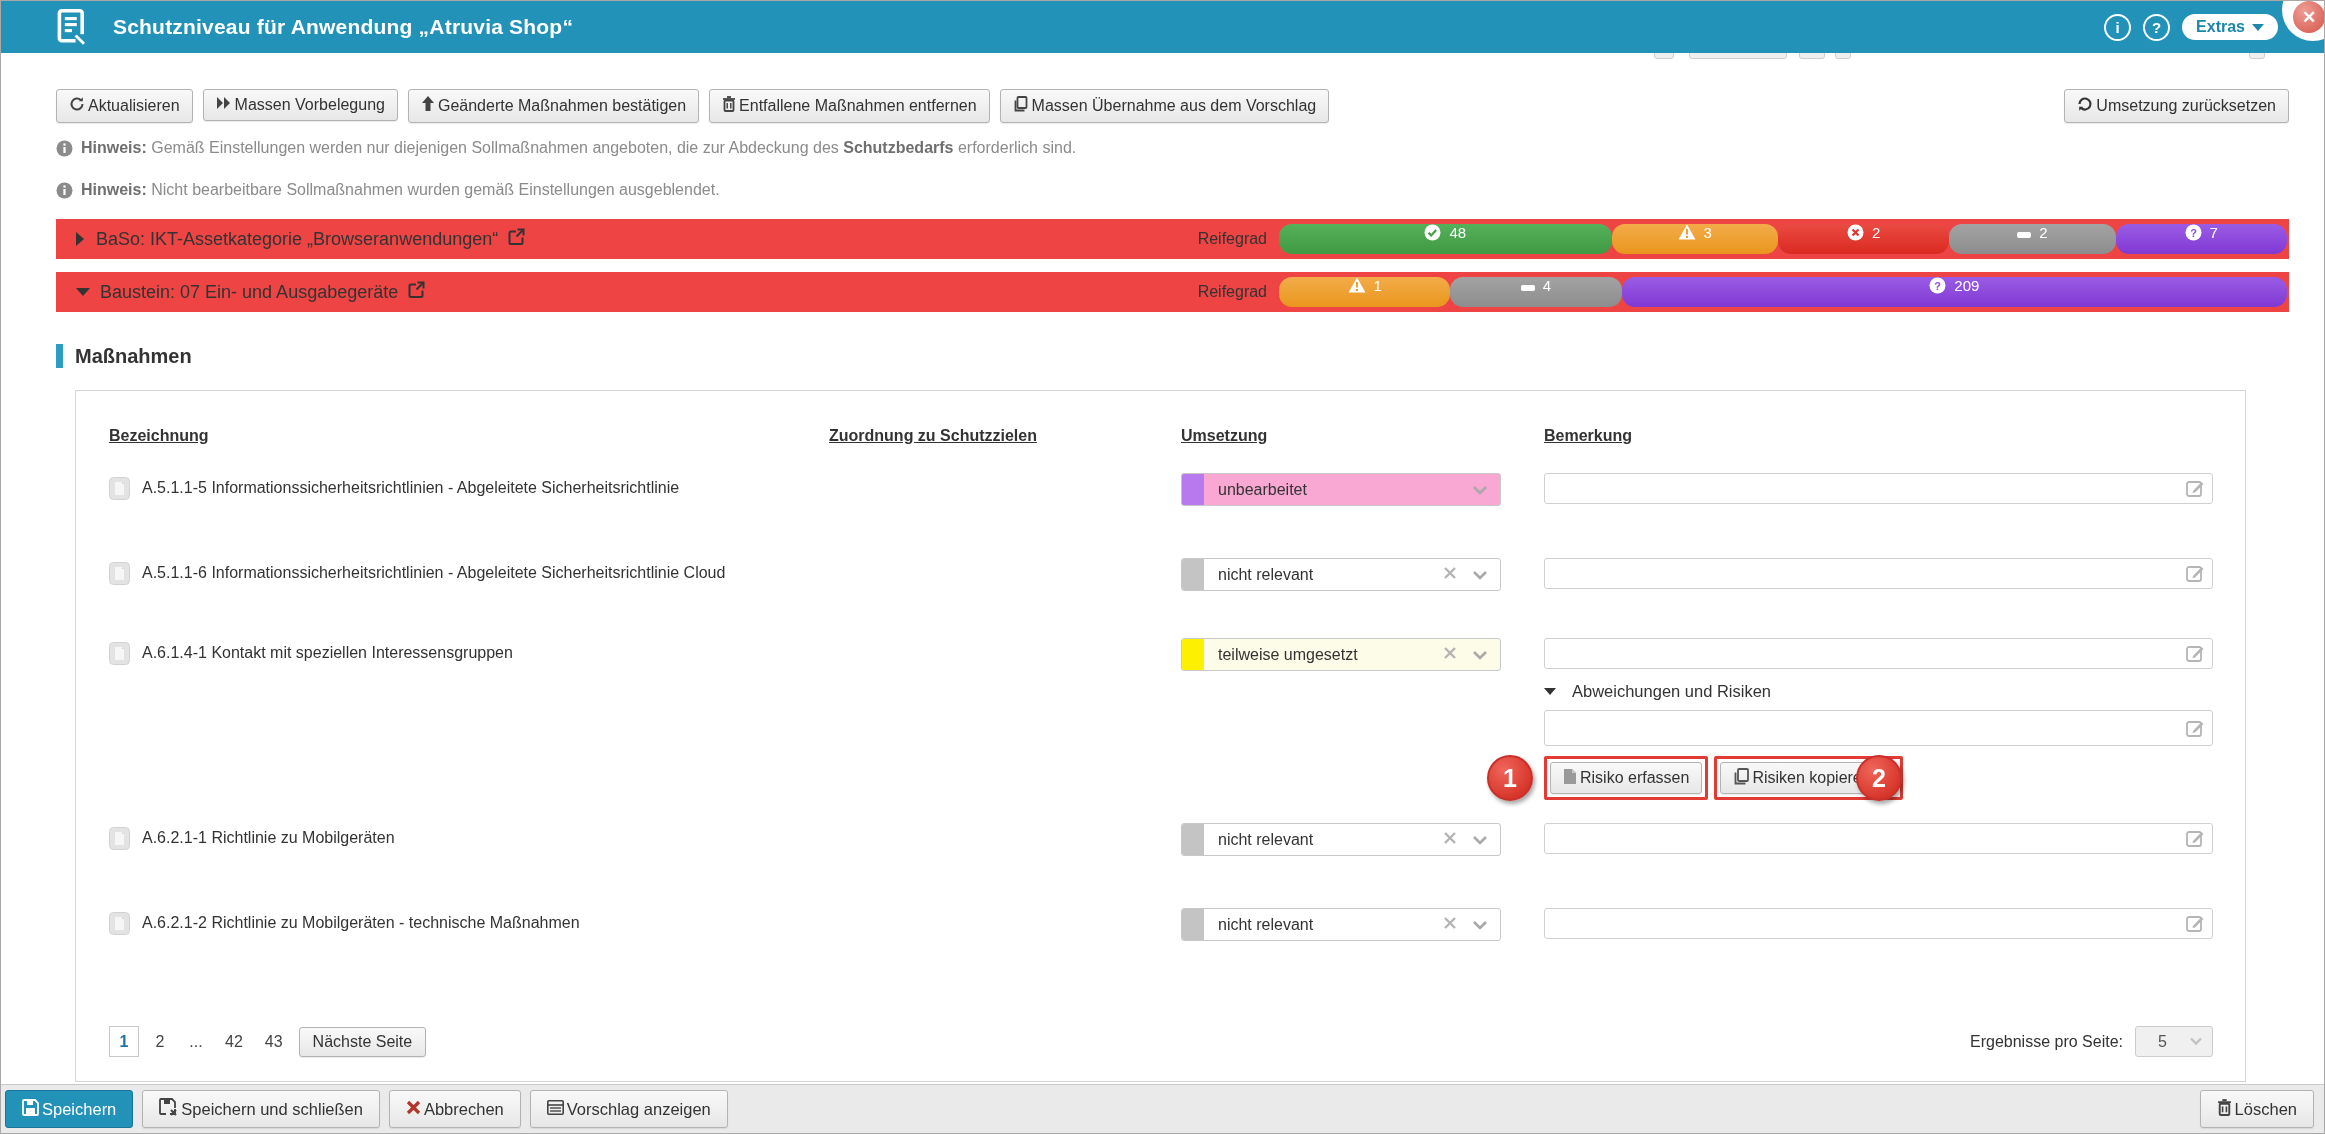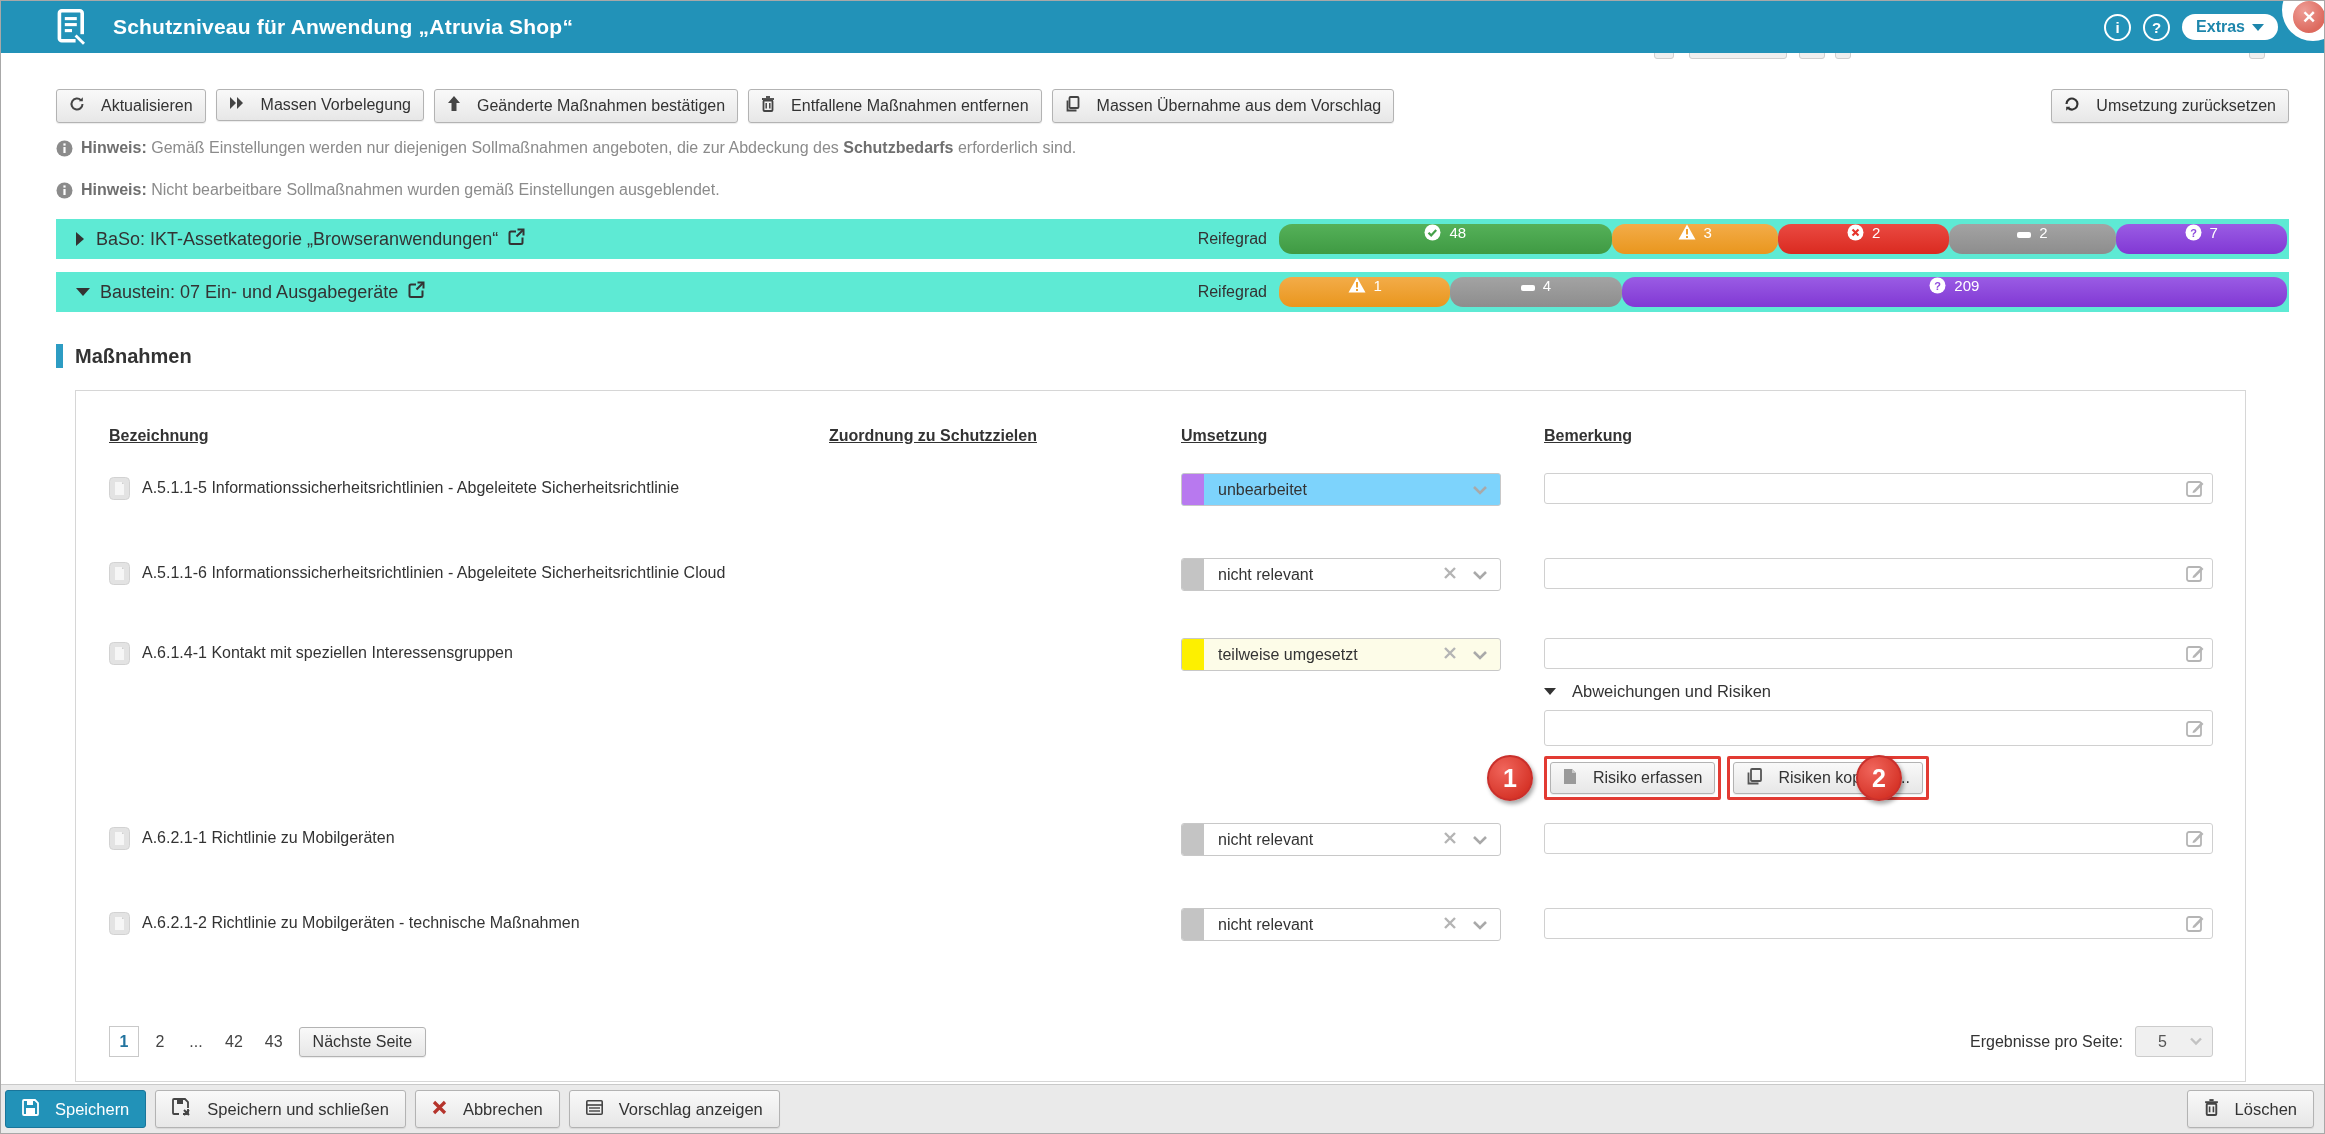--- a/index.html
+++ b/index.html
@@ -18,29 +18,29 @@
   .close-btn { position:absolute; top:-2px; right:-3px; width:36px; height:36px; border-radius:50%; background:radial-gradient(circle at 35% 30%, #ee9d96, #dd6a5e 70%); border:2px solid #fff; color:#fff; font-weight:bold; font-size:17px; display:flex; align-items:center; justify-content:center; }
 
   
   .cut-strip { position:absolute; top:52px; left:0; width:100%; height:8px; overflow:hidden; }
   .frag { position:absolute; top:-10px; height:16px; border:1px solid #cfcfcf; background:#efefef; border-radius:0 0 3px 3px; }
 
   
   .content { flex:1 1 auto; padding:36px 35px 0 55px; position:relative; }
 
   .toolbar { display:flex; align-items:flex-start; gap:10px; }
-  .btn { display:inline-flex; align-items:center; gap:16px; background:linear-gradient(#f9f9f9,#e7e7e7); border:1px solid #b3b3b3; border-radius:3px; color:#333; font-size:16px; padding:6px 12px; cursor:pointer; white-space:nowrap; box-shadow:0 1px 1px rgba(0,0,0,.08); }
+  .btn { display:inline-flex; align-items:center; gap:3px; background:linear-gradient(#f9f9f9,#e7e7e7); border:1px solid #b3b3b3; border-radius:3px; color:#333; font-size:16px; padding:6px 12px; cursor:pointer; white-space:nowrap; box-shadow:0 1px 1px rgba(0,0,0,.08); }
   .btn svg { flex:0 0 auto; }
   .toolbar .spacer { flex:1 1 auto; }
 
   .hint { display:flex; align-items:flex-start; gap:8px; color:#8b8b8b; font-size:16px; margin-top:16px; }
   .hint b { color:#6f6f6f; }
   .hint .hicon { margin-top:1px; }
 
-  .section-band { margin-top:16px; height:40px; background:#5eead4; display:flex; align-items:center; padding-left:20px; cursor:pointer; }
+  .section-band { margin-top:16px; height:40px; background:#ef4444; display:flex; align-items:center; padding-left:20px; cursor:pointer; }
   .section-band + .section-band { margin-top:13px; }
   .caret-right { width:0;height:0;border-top:7px solid transparent;border-bottom:7px solid transparent;border-left:8px solid #333; margin-right:12px; }
   .caret-down { width:0;height:0;border-left:7px solid transparent;border-right:7px solid transparent;border-top:8px solid #333; margin-right:10px; }
   .section-title { font-size:18px; color:#333; display:flex; align-items:center; gap:10px; }
   .band-spacer { flex:1 1 auto; }
   .reifegrad-label { font-size:16px; color:#333; margin-right:12px; }
   .reifebar { width:1008px; height:30px; display:flex; border-radius:2px; overflow:hidden; margin-right:2px; }
   .seg { height:100%; display:flex; align-items:flex-start; justify-content:center; gap:8px; color:#fff; font-size:15px;border-radius:13px; }
   .seg-green  { background:linear-gradient(#55b159,#3f9a43); color:#45a049; }
   .seg-orange { background:linear-gradient(#f3ac49,#e9961d); color:#efa02f; }
@@ -61,21 +61,21 @@
   .cell-name { display:flex; align-items:flex-start; gap:12px; padding-top:6px; }
   .doc-check { flex:0 0 auto; margin-top:-2px; }
   .r1 { margin-top:28px; min-height:85px; }
   .r2 { min-height:80px; }
   .r3 { min-height:185px; }
   .r4 { min-height:85px; }
   .r5 { min-height:85px; }
 
   .umsetzung-select { width:320px; height:33px; border:1px solid #c8c8c8; border-radius:3px; display:flex; align-items:center; overflow:hidden; cursor:pointer; background:#fff; }
   .stripe { width:22px; align-self:stretch; flex:0 0 auto; }
-  .sel-purple { background:#7dd3fc; } .sel-purple .stripe { background:#b879ef; }
+  .sel-purple { background:#f9a8d4; } .sel-purple .stripe { background:#b879ef; }
   .sel-white  { background:#fff; }    .sel-white  .stripe { background:#c4c4c4; }
   .sel-yellow { background:#fdfce8; } .sel-yellow .stripe { background:#fdf000; }
   .sel-label { padding-left:14px; font-size:16px; color:#333; flex:1 1 auto; white-space:nowrap; }
   .sel-icons { display:flex; align-items:center; gap:15px; margin-right:12px; }
 
   .bem-wrap { position:relative; width:100%; }
   .bemerkung-input { width:100%; height:31px; border:1px solid #d0d0d0; border-radius:3px; background:#fff; outline:none; padding:0 36px 0 10px; font-size:15px; }
   .bem-edit { position:absolute; right:8px; top:6px; }
 
   .risk-toggle { display:flex; align-items:center; gap:16px; margin-top:13px; font-size:16.5px; color:#333; cursor:pointer; }

